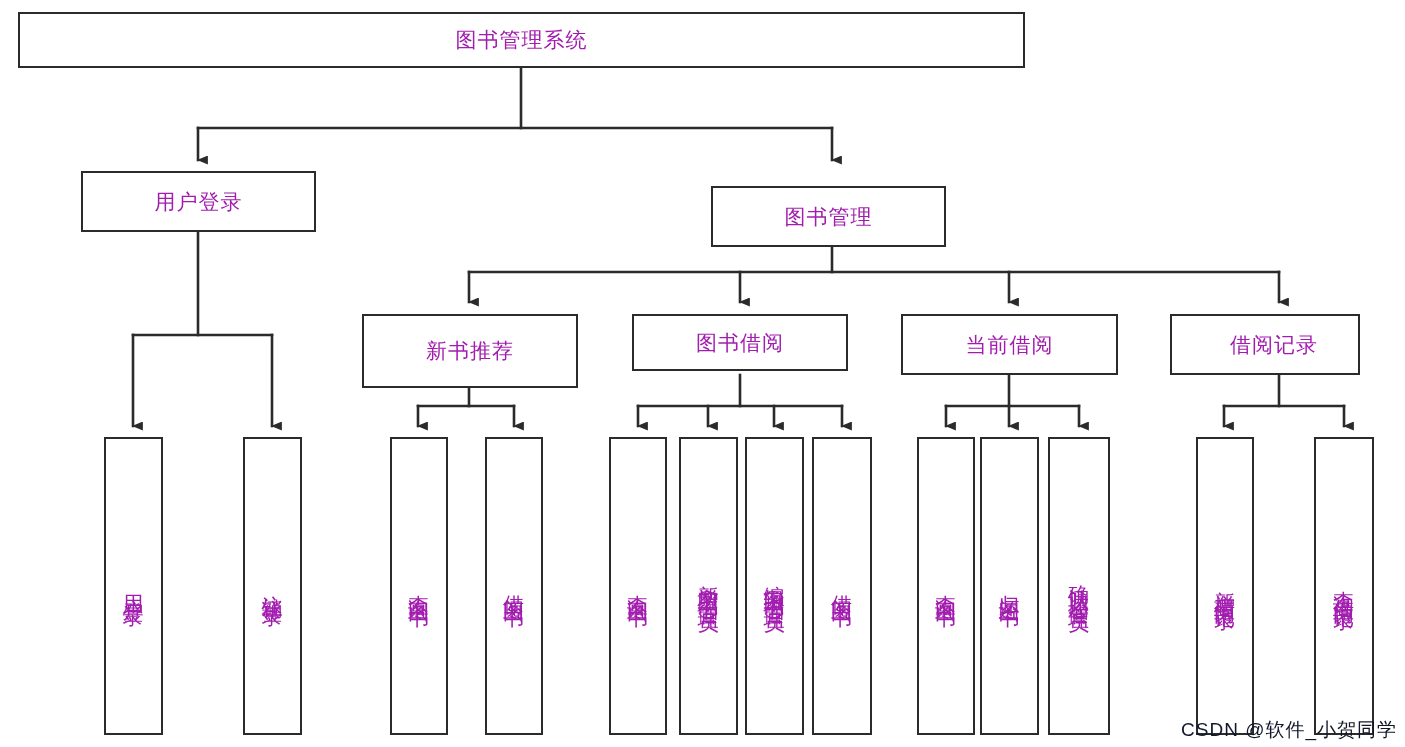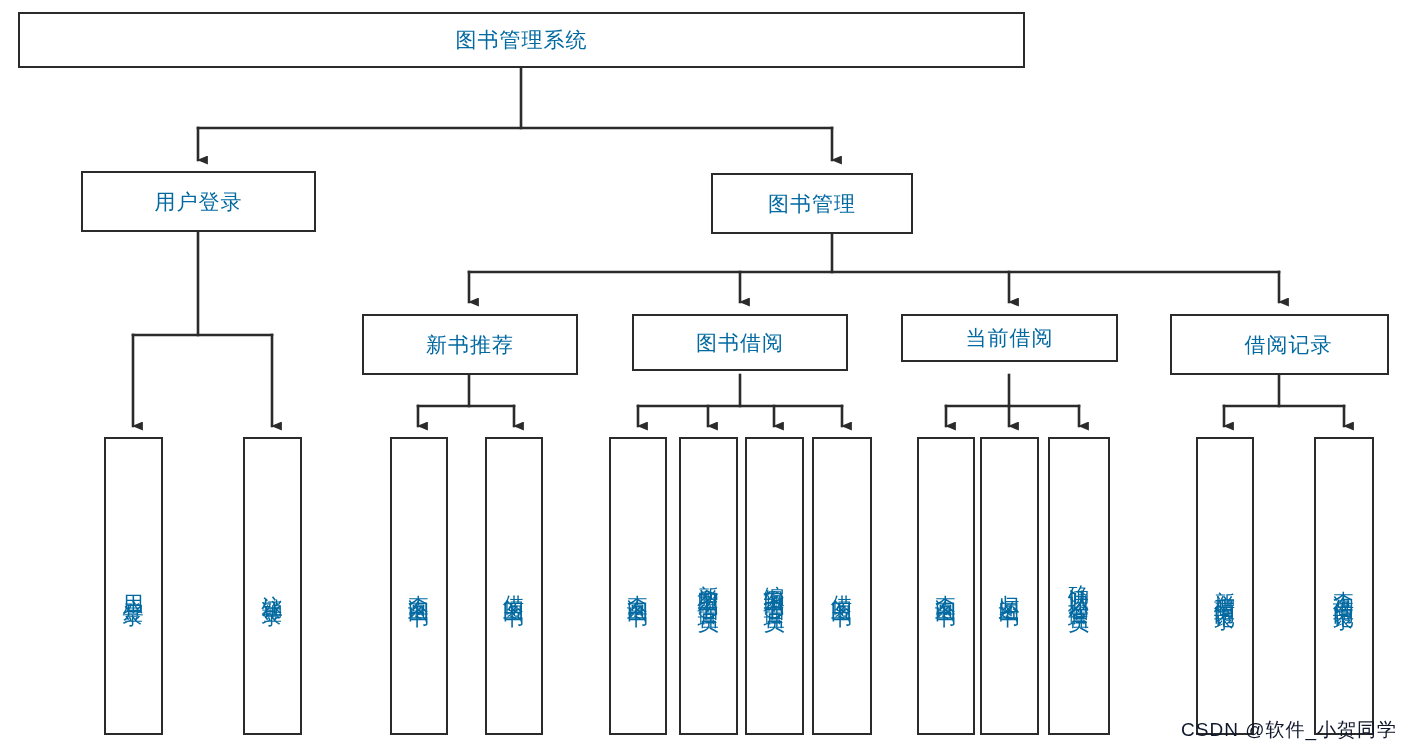--- a/index.html
+++ b/index.html
@@ -12,21 +12,21 @@
   #wires{position:absolute;left:0;top:0;width:1405px;height:747px;}
 
   .node{
     position:absolute;
     box-sizing:border-box;
     background:#ffffff;
     border:2px solid #2b2b2b;
     display:flex;
     align-items:center;
     justify-content:center;
-    color:#0369a1;
+    color:#a21caf;
   }
   .node.horiz{
     font-size:21px;
     letter-spacing:1px;
     white-space:nowrap;
   }
   .node.vert{
     writing-mode:vertical-rl;
     text-orientation:upright;
     font-size:21px;
@@ -108,34 +108,34 @@
     </g>
   </svg>
 
   <div class="node horiz" style="left:18px;top:12px;width:1007px;height:56px;">
     <span>图书管理系统</span>
   </div>
 
   <div class="node horiz" style="left:81px;top:171px;width:235px;height:61px;">
     <span>用户登录</span>
   </div>
-  <div class="node horiz" style="left:711px;top:173px;width:202px;height:61px;">
+  <div class="node horiz" style="left:711px;top:186px;width:235px;height:61px;">
     <span>图书管理</span>
   </div>
 
-  <div class="node horiz" style="left:362px;top:314px;width:216px;height:61px;">
+  <div class="node horiz" style="left:362px;top:314px;width:216px;height:74px;">
     <span>新书推荐</span>
   </div>
   <div class="node horiz" style="left:632px;top:314px;width:216px;height:57px;">
     <span>图书借阅</span>
   </div>
-  <div class="node horiz" style="left:901px;top:314px;width:217px;height:48px;">
+  <div class="node horiz" style="left:901px;top:314px;width:217px;height:61px;">
     <span>当前借阅</span>
   </div>
-  <div class="node horiz" style="left:1170px;top:314px;width:219px;height:61px;padding-left:18px;">
+  <div class="node horiz" style="left:1170px;top:314px;width:190px;height:61px;padding-left:18px;">
     <span>借阅记录</span>
   </div>
 
   <div class="node vert" style="left:104px;top:437px;width:59px;height:298px;">
     <span>用户登录</span>
   </div>
   <div class="node vert" style="left:243px;top:437px;width:59px;height:298px;">
     <span>注销登录</span>
   </div>
 

